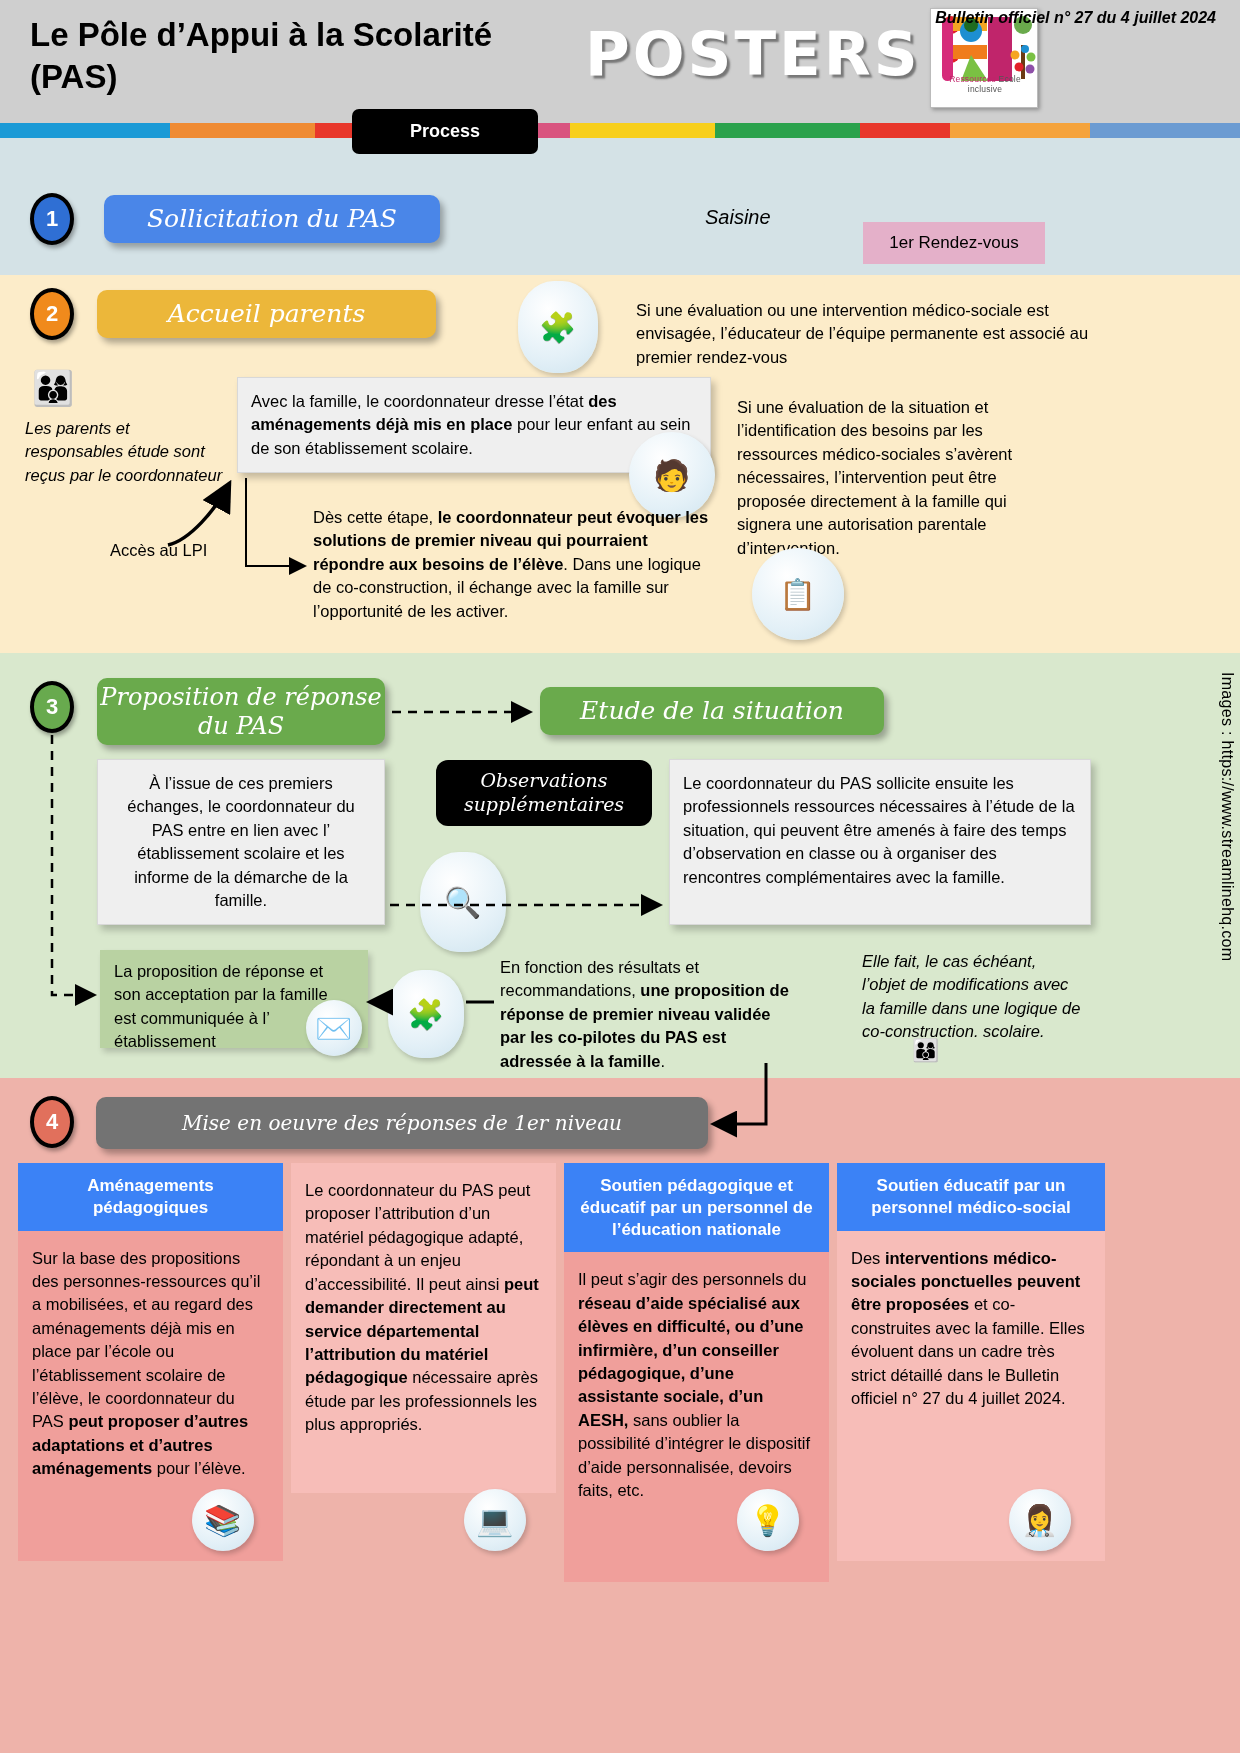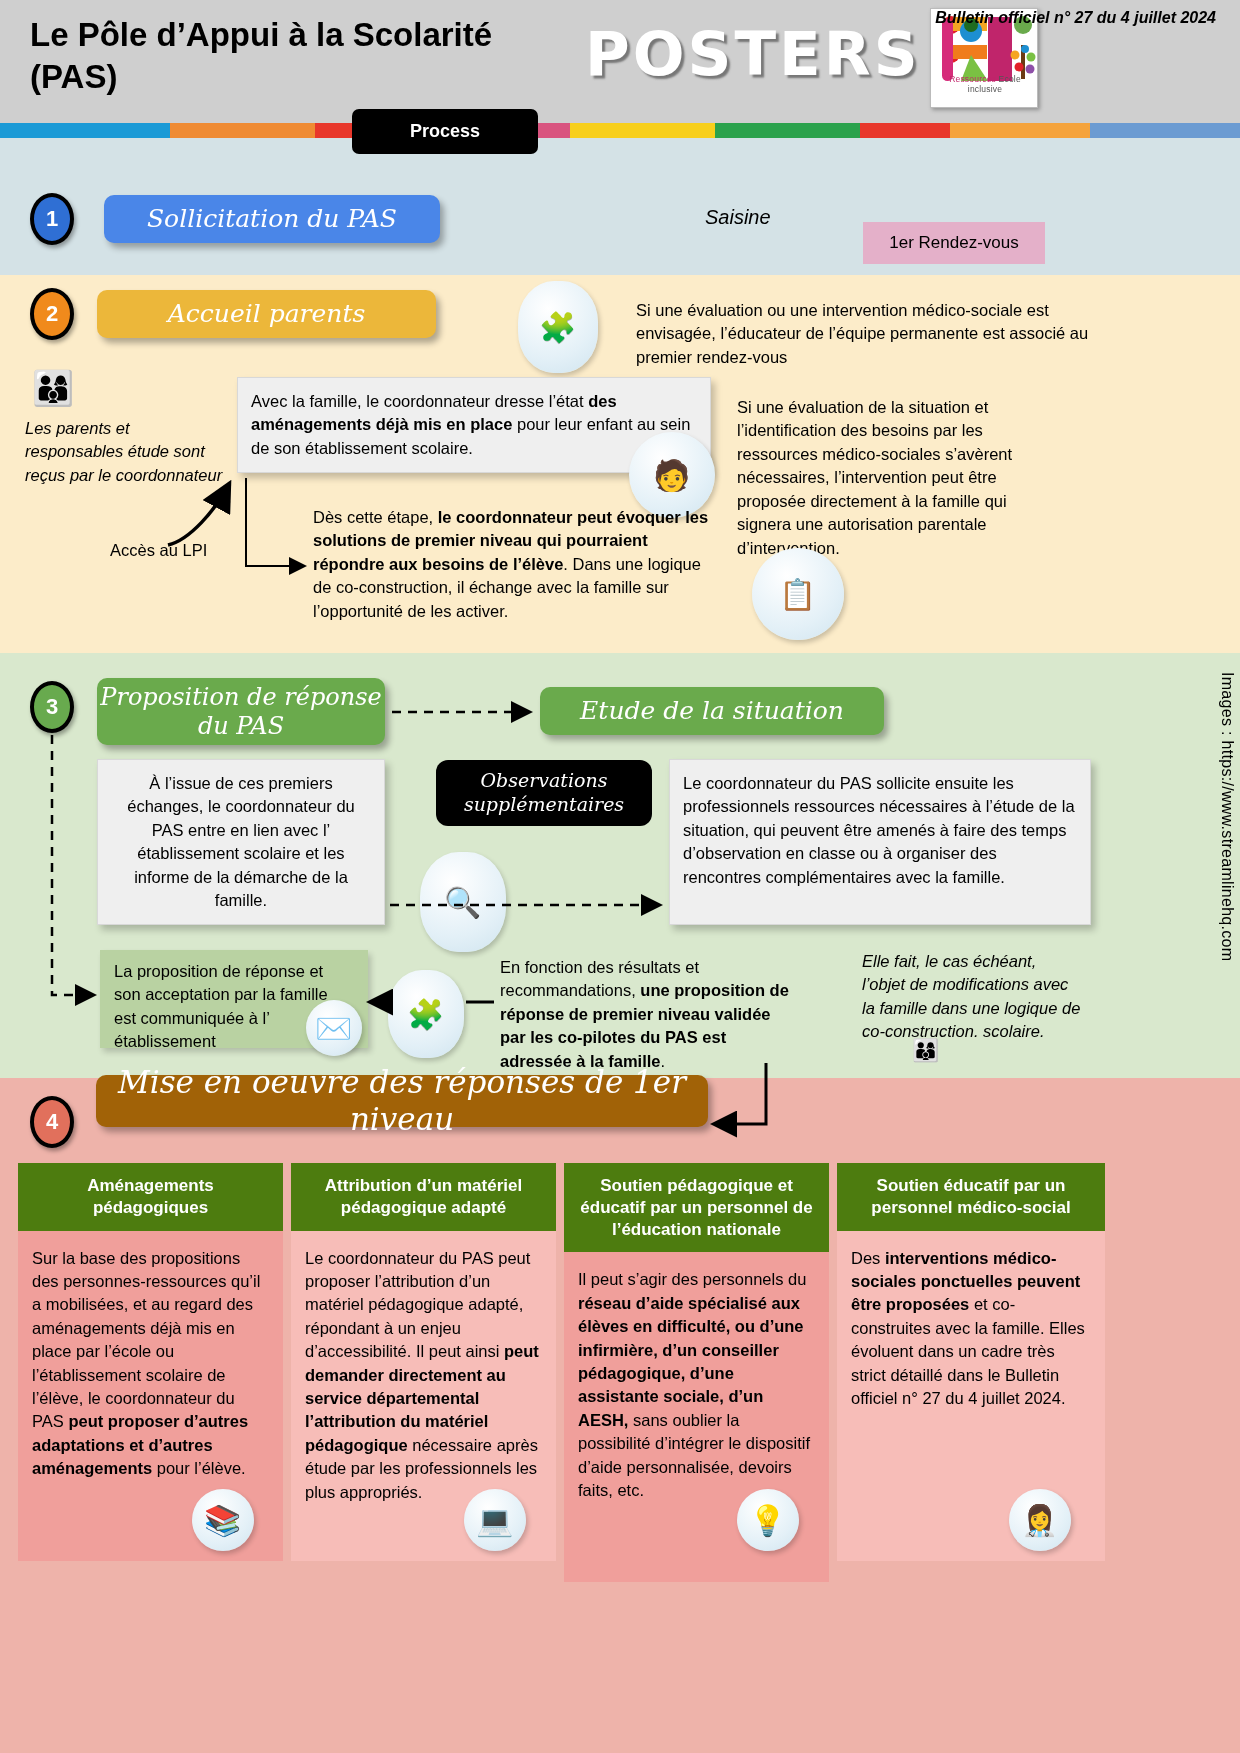--- a/index.html
+++ b/index.html
@@ -77,21 +77,21 @@
   .banner {
     position: absolute; border-radius: 10px; color: #fff;
     font-family: "DejaVu Serif", serif; font-style: italic;
     display: flex; align-items: center; justify-content: center; text-align: center;
     box-shadow: 4px 5px 6px rgba(0,0,0,.30); line-height: 1.2;
   }
   #banner-sollicitation { left:104px; top:195px; width:336px; height:48px; background:#4a86e8; font-size:25px; }
   #banner-accueil      { left:97px;  top:290px; width:339px; height:48px; background:#ecb73a; font-size:25px; }
   #banner-proposition  { left:97px;  top:678px; width:288px; height:67px; background:#6aaa4c; font-size:24px; }
   #banner-etude        { left:540px; top:687px; width:344px; height:48px; background:#6aaa4c; font-size:25px; }
-  #banner-mise         { left:96px;  top:1075px; width:612px; height:52px; background:#a16207; font-size:31px; }
+  #banner-mise         { left:96px;  top:1097px; width:612px; height:52px; background:#737373; font-size:20px; }
 
   .saisine {
     position: absolute; left: 705px; top: 206px;
     font-style: italic; font-size: 20px; color: #000;
   }
   .rdv-box {
     position: absolute; left: 863px; top: 222px; width: 182px; height: 42px;
     background: #e4b0c9; display: flex; align-items: center; justify-content: center;
     font-size: 17px; color: #000;
   }
@@ -124,21 +124,21 @@
 
   
   .credit {
     position: absolute; right: 4px; top: 672px;
     writing-mode: vertical-rl; font-size: 16px; color: #000; letter-spacing: .3px;
   }
 
   
   .col { position: absolute; top: 1163px; width: 265px; }
   .col-head {
-    background: #4d7c0f; color: #fff; font-weight: bold; font-size: 17px;
+    background: #3b82f6; color: #fff; font-weight: bold; font-size: 17px;
     text-align: center; padding: 12px 12px; line-height: 1.28;
   }
   .col-body { font-size: 16.5px; line-height: 1.42; color: #000; padding: 16px 14px 10px 14px; min-height: 330px; }
   .col-body b { font-weight: bold; }
   #col1 { left: 18px; }  #col1 .col-body { background: #f09f9b; }
   #col2 { left: 291px; } #col2 .col-body { background: #f7bdb8; }
   #col3 { left: 564px; } #col3 .col-body { background: #f09f9b; }
   #col4 { left: 837px; width: 268px; } #col4 .col-body { background: #f7bdb8; }
 
   
@@ -268,21 +268,20 @@
 
   <div class="col" id="col1">
     <div class="col-head">Aménagements pédagogiques</div>
     <div class="col-body">
       <span>Sur la base des propositions des personnes-ressources qu’il a mobilisées, et au regard des aménagements déjà mis en place par l’école ou l’établissement scolaire de l’élève, le coordonnateur du PAS </span><b>peut proposer d’autres adaptations et d’autres aménagements</b><span> pour l’élève.</span>
     </div>
   </div>
   <div class="bubble" style="left:192px; top:1489px; width:62px; height:62px;">📚</div>
 
   <div class="col" id="col2">
-    <div class="col-head">Attribution d’un matériel pédagogique adapté</div>
     <div class="col-body">
       <span>Le coordonnateur du PAS peut proposer l’attribution d’un matériel pédagogique adapté, répondant à un enjeu d’accessibilité. Il peut ainsi </span><b>peut demander directement au service départemental l’attribution du matériel pédagogique</b><span> nécessaire après étude par les professionnels les plus appropriés.</span>
     </div>
   </div>
   <div class="bubble" style="left:464px; top:1489px; width:62px; height:62px;">💻</div>
 
   <div class="col" id="col3">
     <div class="col-head">Soutien pédagogique et éducatif par un personnel de l’éducation nationale</div>
     <div class="col-body">
       <span>Il peut s’agir des personnels du </span><b>réseau d’aide spécialisé aux élèves en difficulté, ou d’une infirmière, d’un conseiller pédagogique, d’une assistante sociale, d’un AESH,</b><span> sans oublier la possibilité d’intégrer le dispositif d’aide personnalisée, devoirs faits, etc.</span>

